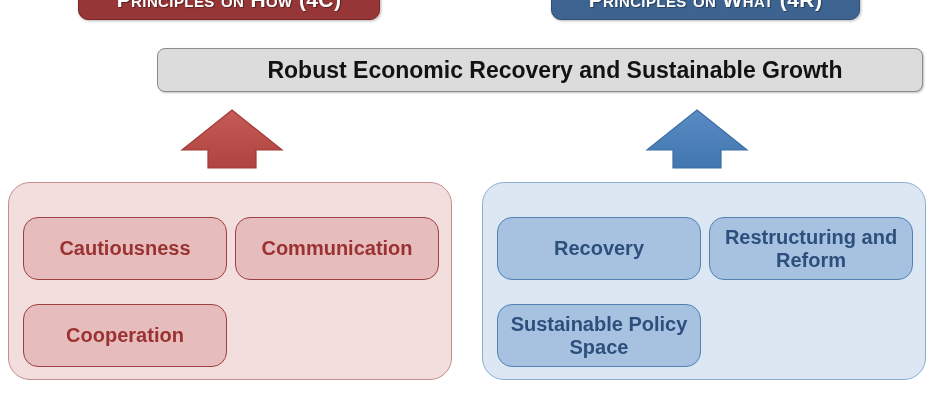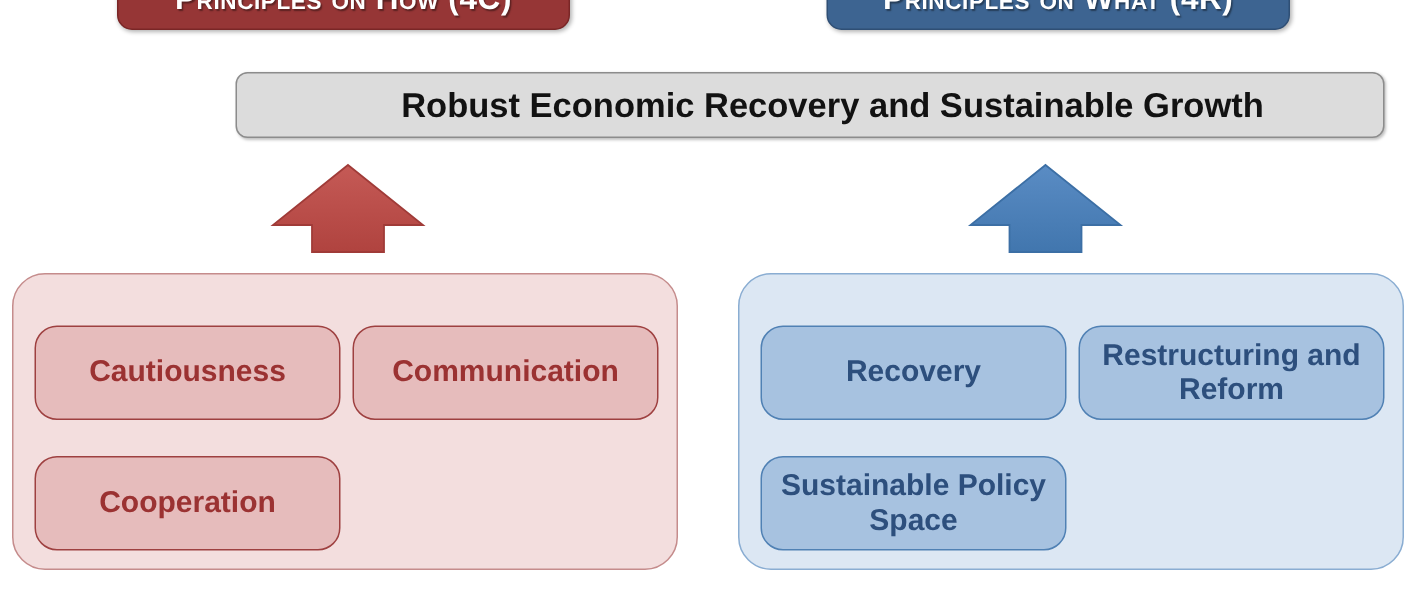--- a/index.html
+++ b/index.html
@@ -91,21 +91,21 @@
   
   .group {
     position: absolute;
     top: 182px;
     width: 444px;
     height: 198px;
     box-sizing: border-box;
     border-radius: 22px;
   }
   .group-left  { left: 8px;   background: #f3dede; border: 1.5px solid #c58c8c; }
-  .group-right { left: 492px; background: #dce7f3; border: 1.5px solid #8aadd2; }
+  .group-right { left: 482px; background: #dce7f3; border: 1.5px solid #8aadd2; }
 
   .group-header {
     position: absolute;
     top: -20px;
     height: 40px;
     box-sizing: border-box;
     border-radius: 10px;
     display: flex;
     align-items: center;
     justify-content: center;

